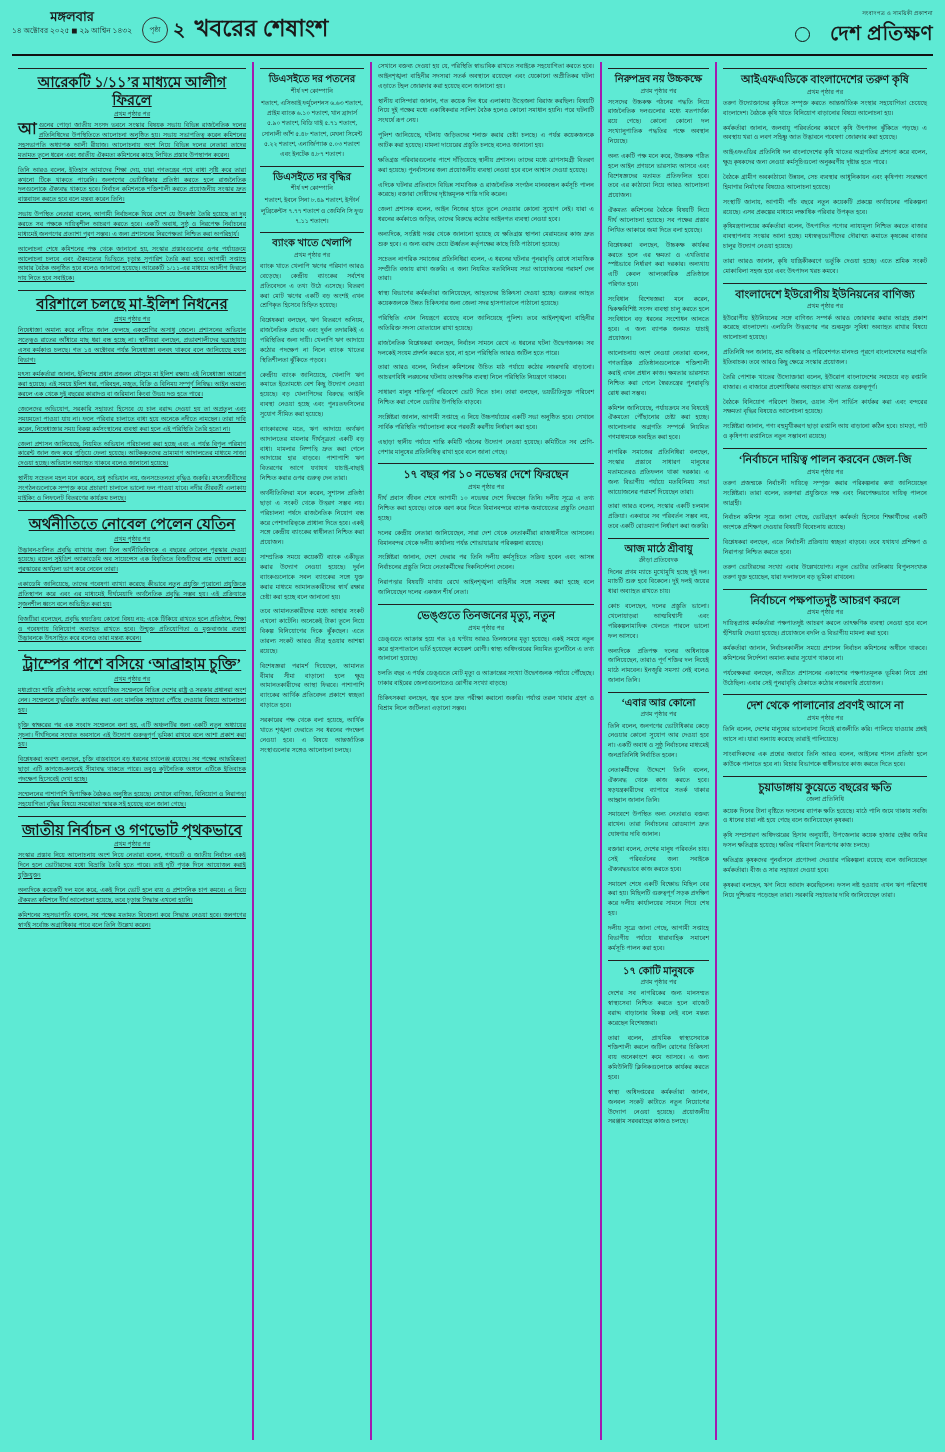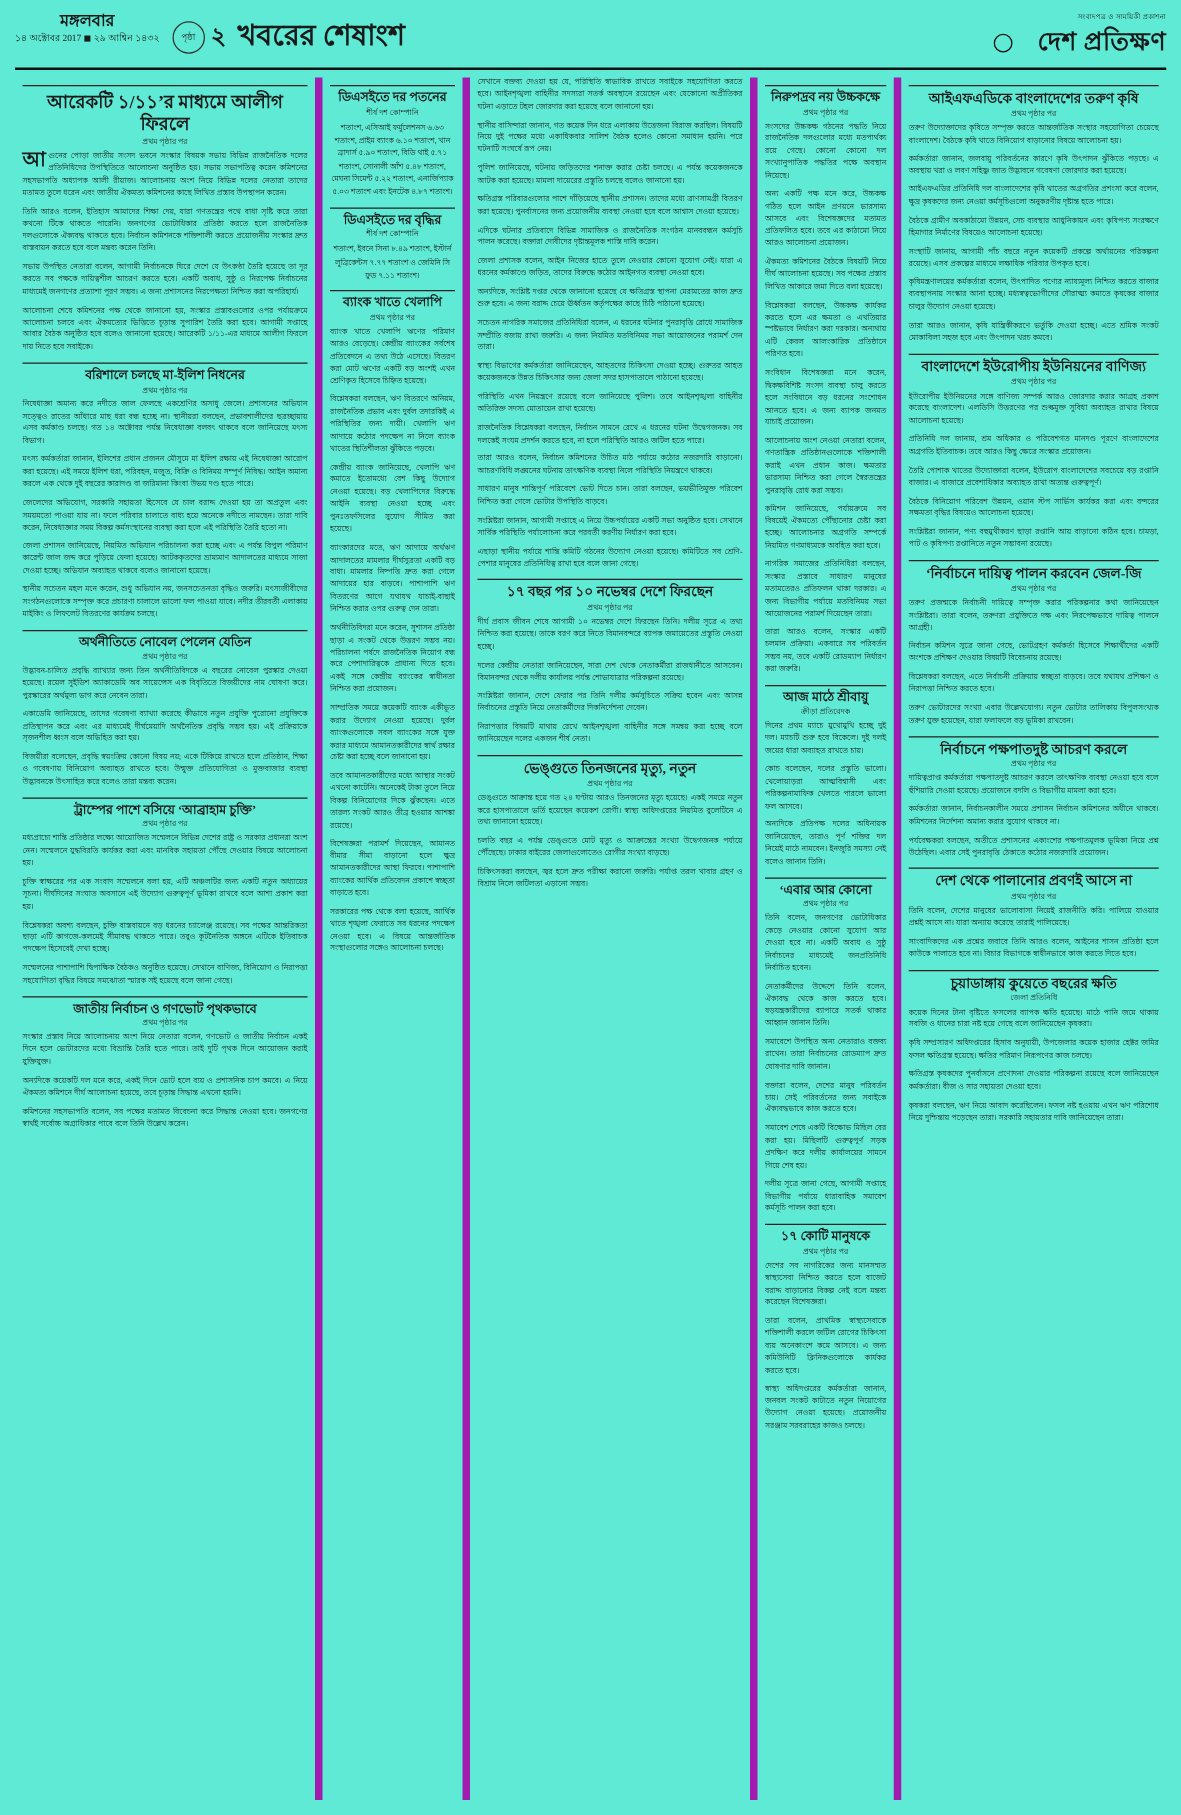--- a/index.html
+++ b/index.html
@@ -53,37 +53,37 @@
   .cols{
     display:flex;
     margin-top:6px;
     height:1378px;
   }
   .col{
     box-sizing:border-box;
     padding:0 6px;
     overflow:hidden;
   }
-  .col + .col{border-left:6px solid #a21caf;}
-  .c1{width:240px;}
+  .col + .col{border-left:2px solid #a21caf;}
+  .c1{width:240px;text-decoration:underline;}
   .c2{width:118px;}
   .c3{width:230px;}
   .c4{width:115px;}
   .c5{width:218px;}
 
   .headline{
     font-weight:bold;
     text-align:center;
     line-height:1.25;
     margin:6px 0 1px 0;
     border-top:1px solid #222;
     padding-top:4px;
   }
   .h-lg{font-size:14.5px;}
-  .h-md{font-size:10px;}
+  .h-md{font-size:15px;}
   .h-sm{font-size:11px;}
   .h-xs{font-size:10px;}
   .byline{
     text-align:center;font-size:6.2px;margin-bottom:3px;line-height:1.3;
   }
   .body{
     font-size:6.1px;
     line-height:1.62;
     text-align:justify;
     -webkit-hyphens:auto;hyphens:auto;
@@ -97,21 +97,21 @@
 </style>
 </head>
 <body>
 
 <div class="page">
 
   <div class="masthead">
     <div class="mast-left">
       <div class="dayblock">
         <div class="dayname">মঙ্গলবার</div>
-        <div class="daydate">১৪ অক্টোবর 2017 ◼ ২৯ আশ্বিন ১৪৩২</div>
+        <div class="daydate">১৪ অক্টোবর ২০২৫ ◼ ২৯ আশ্বিন ১৪৩২</div>
       </div>
       <div class="pagenum-wrap">
         <div class="pg-badge">
           <span>পৃষ্ঠা</span>
         </div>
         <div class="pg-num">২</div>
         <div class="section-title">খবরের শেষাংশ</div>
       </div>
     </div>
     <div class="mast-right">

